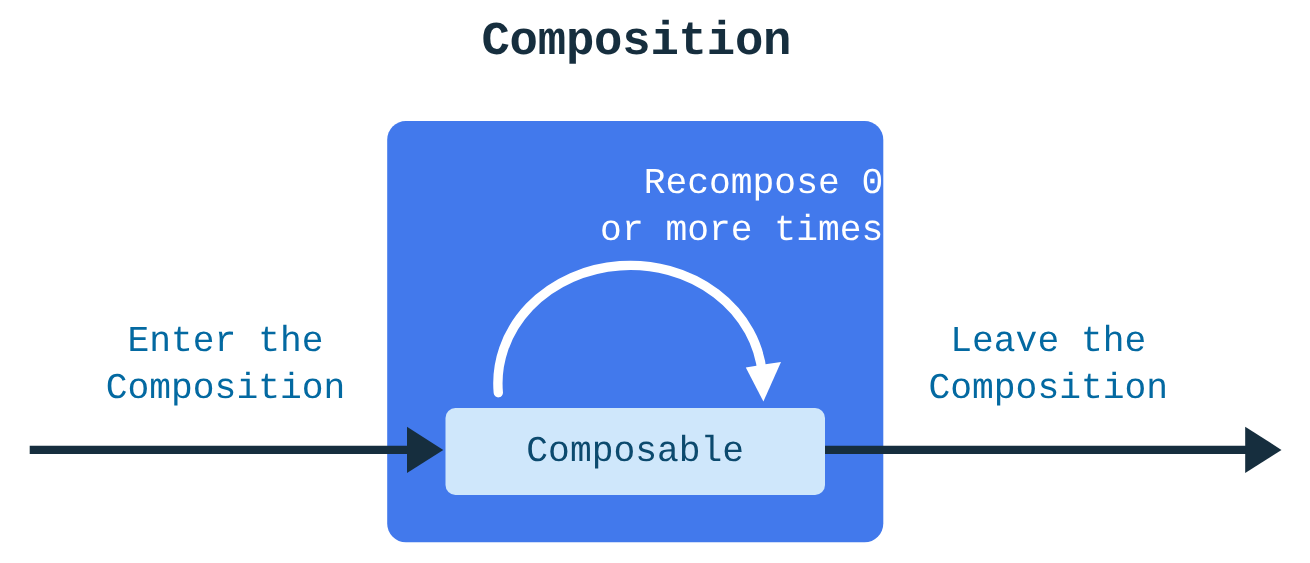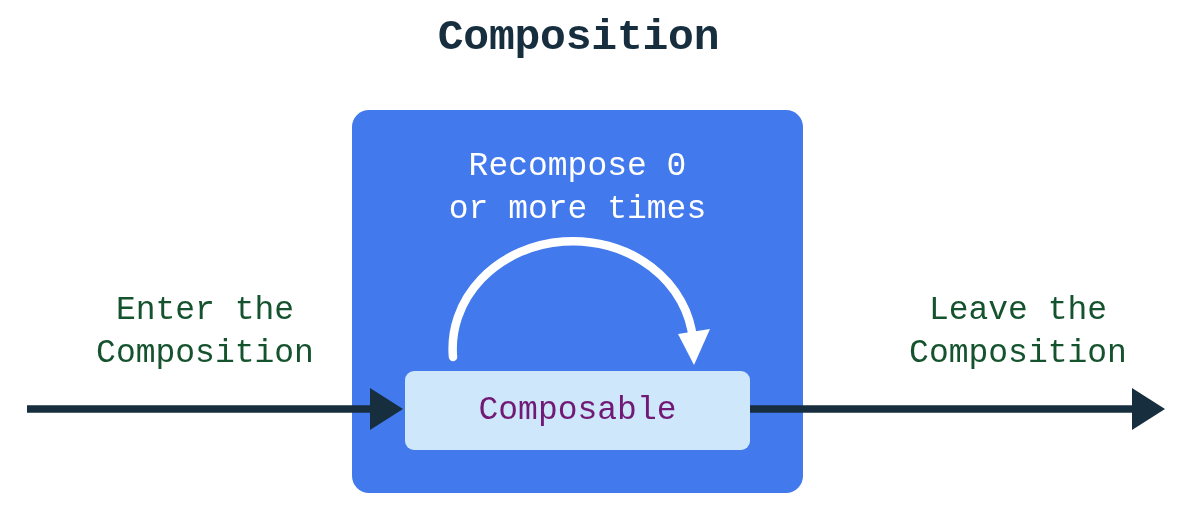--- a/index.html
+++ b/index.html
@@ -44,21 +44,21 @@
     background: #4279EC;
     border-radius: 17px;
   }
 
   
   .recompose-label {
     position: absolute;
     left: 352px;
     top: 146px;
     width: 451px;
-    text-align: center;
+    text-align: right;
     color: #ffffff;
     font-size: 33px;
     line-height: 1.30;
     white-space: pre-line;
   }
 
   
   .composable-box {
     position: absolute;
     left: 405px;
@@ -71,35 +71,35 @@
   .composable-label {
     position: absolute;
     left: 405px;
     top: 371px;
     width: 345px;
     height: 79px;
     display: flex;
     align-items: center;
     justify-content: center;
     font-size: 33px;
-    color: #701a75;
+    color: #0c4a6e;
     white-space: nowrap;
   }
 
   
   .side-label {
     position: absolute;
     text-align: center;
-    color: #14532d;
+    color: #0369a1;
     font-size: 33px;
     line-height: 1.30;
     white-space: pre-line;
   }
   .side-label.left  { left: 55px;  top: 290px; width: 300px; }
-  .side-label.right { left: 868px; top: 290px; width: 300px; }
+  .side-label.right { left: 803px; top: 290px; width: 300px; }
 
   
   .arrow-layer {
     position: absolute;
     left: 0;
     top: 0;
     width: 1191px;
     height: 512px;
     pointer-events: none;
   }

